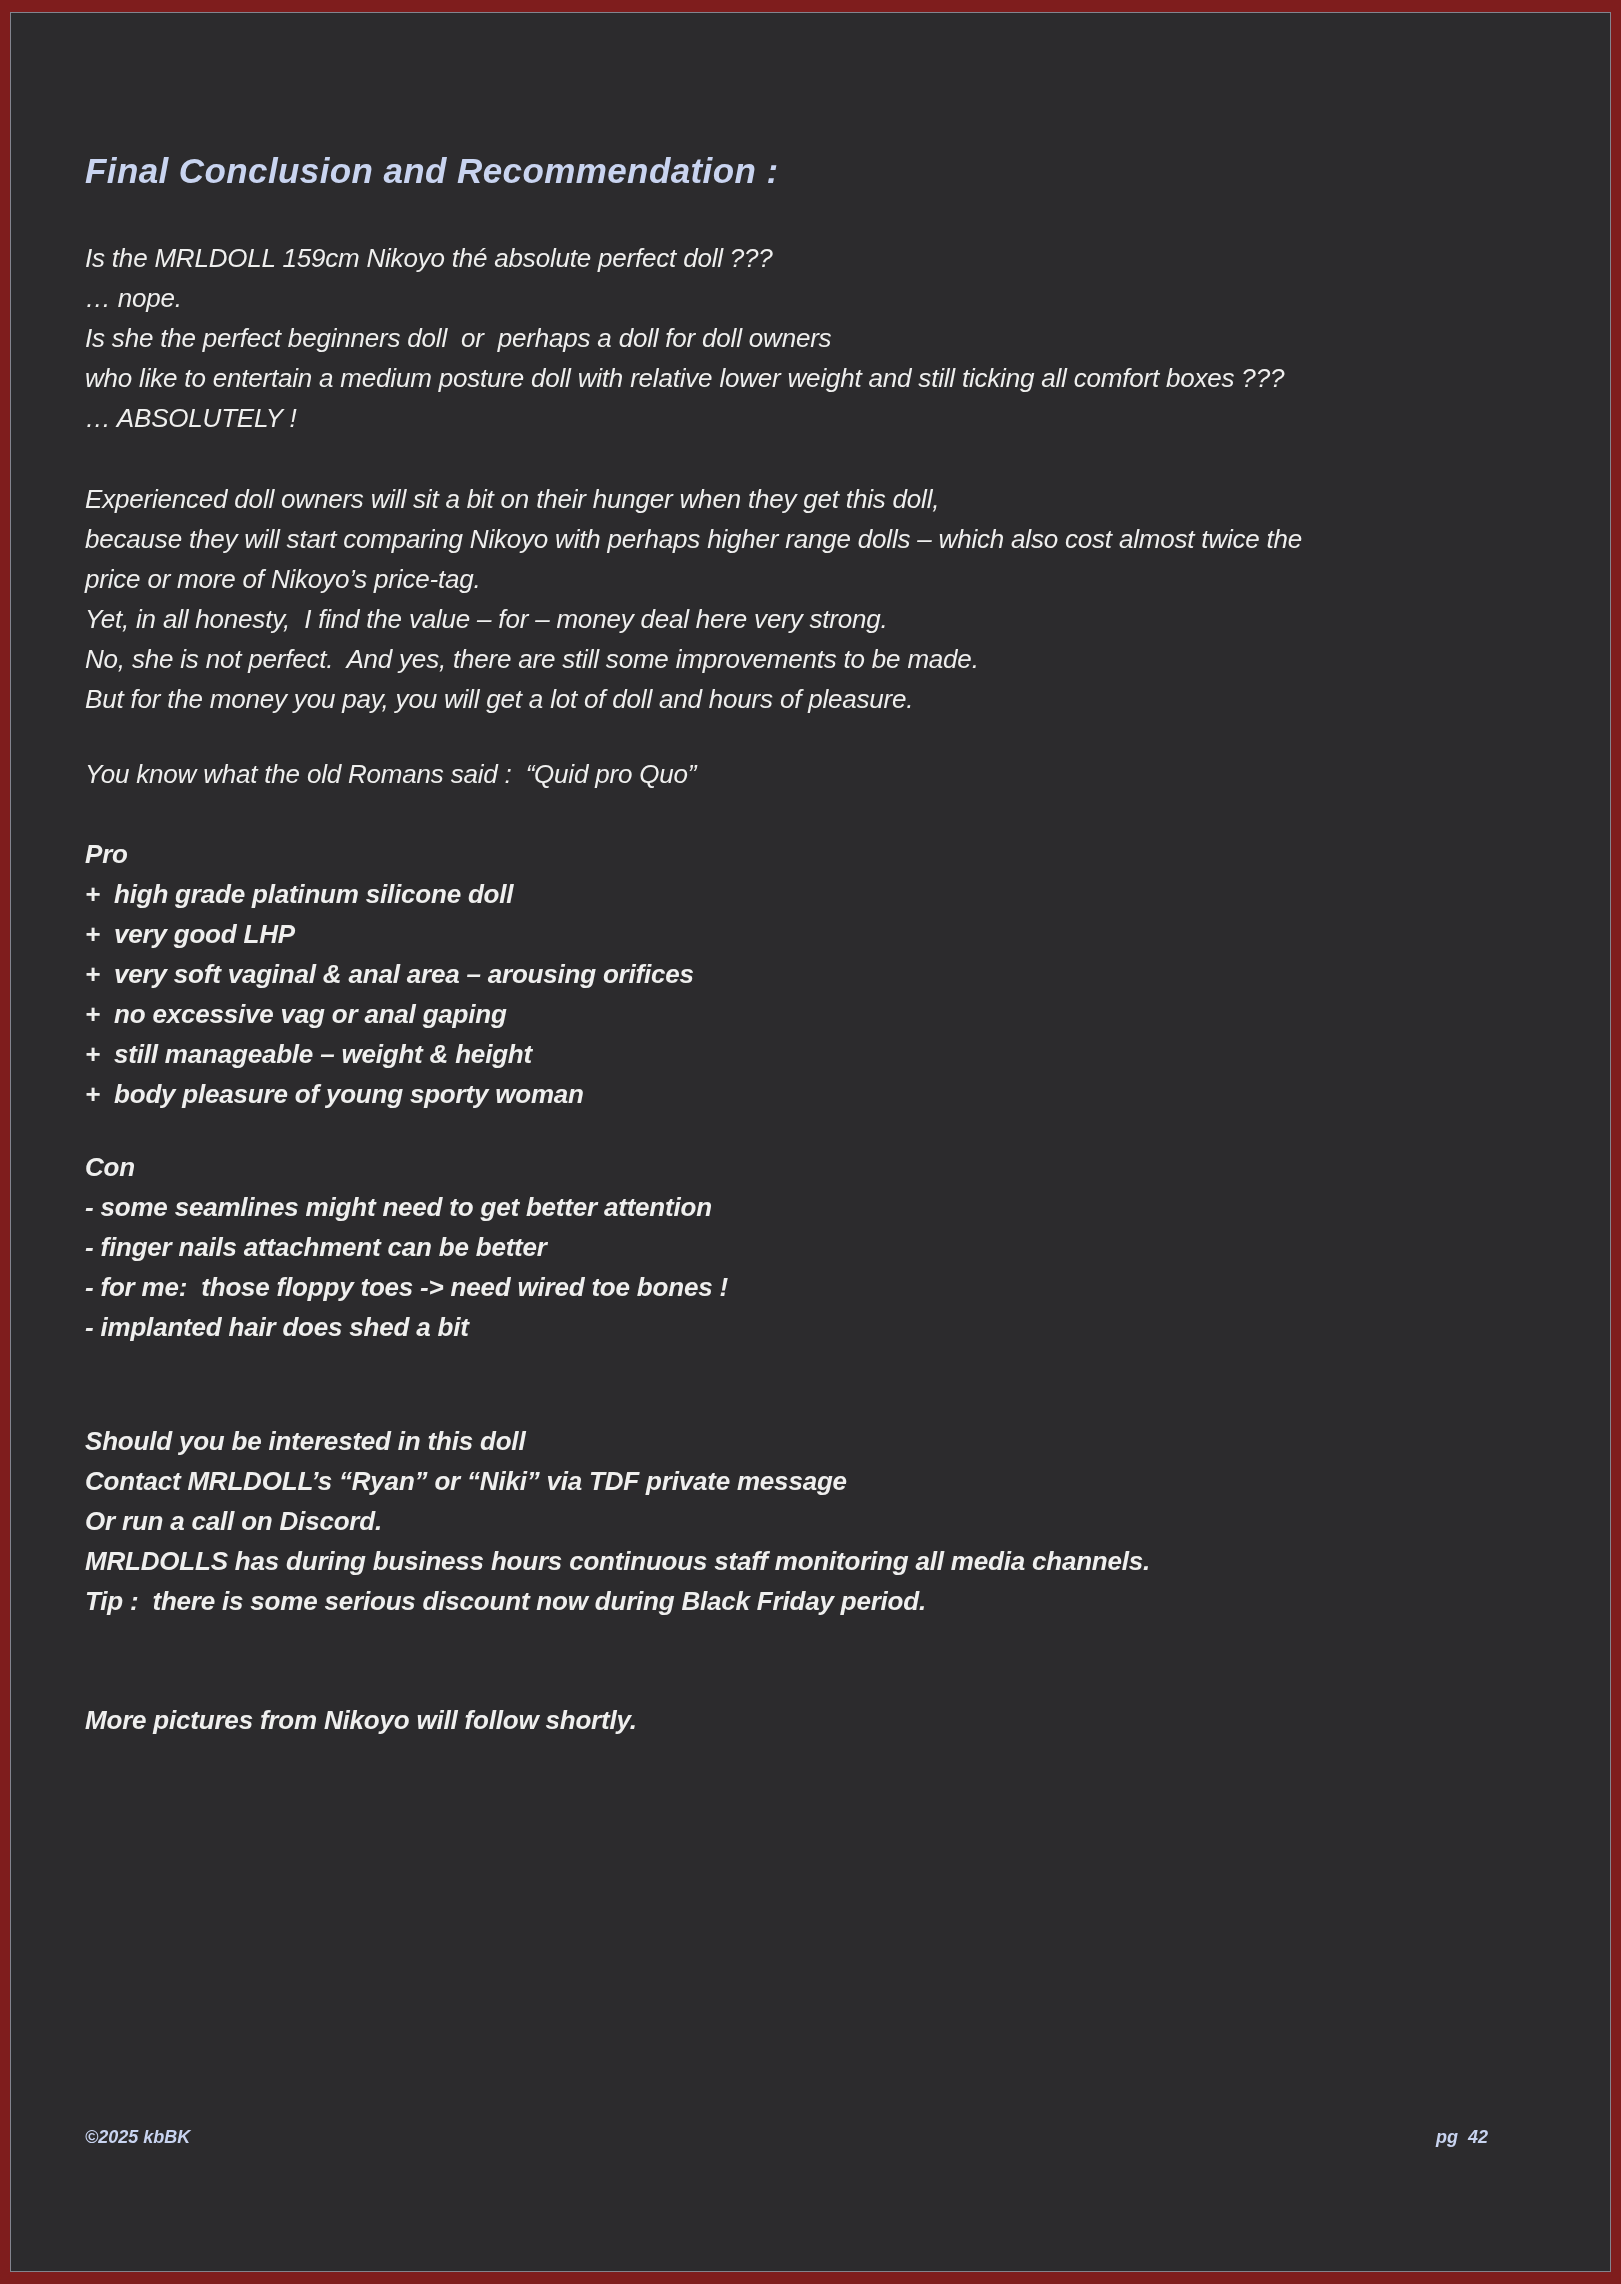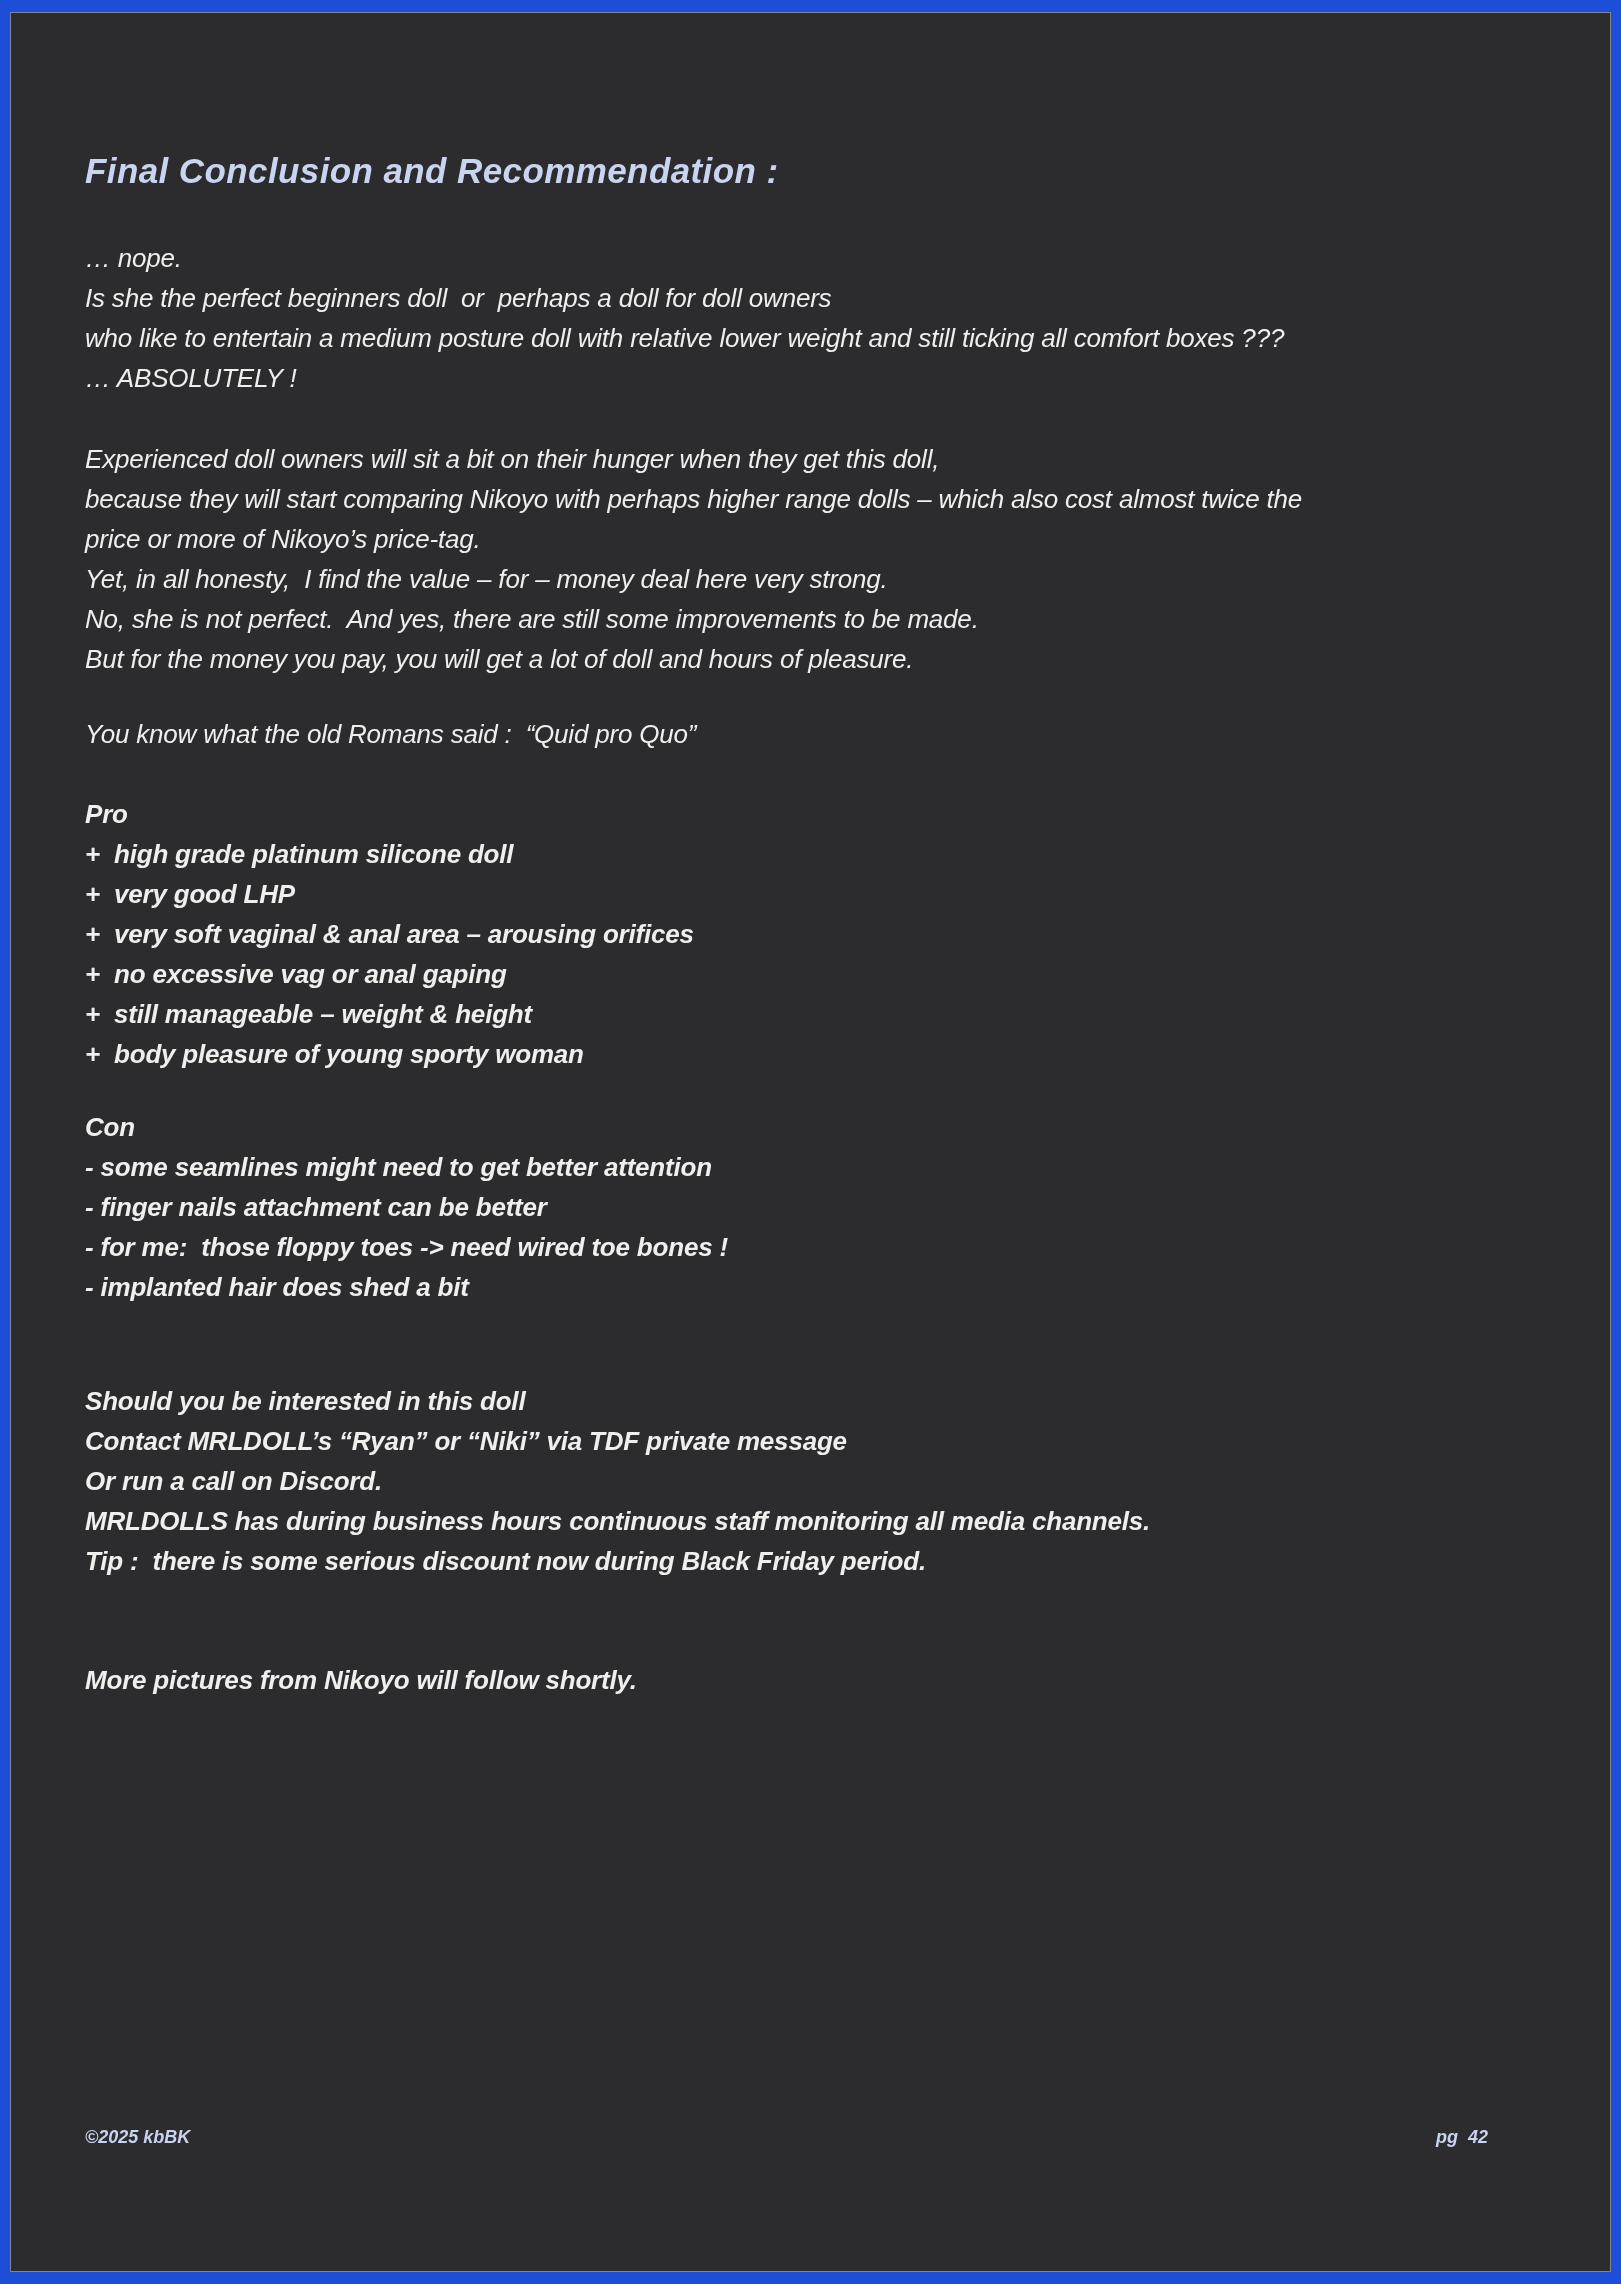--- a/index.html
+++ b/index.html
@@ -10,21 +10,21 @@
   body {
     width: 1621px;
     height: 2284px;
     position: relative;
     font-family: "Liberation Sans", sans-serif;
     overflow: hidden;
   }
   .frame {
     position: absolute;
     inset: 0;
-    background: #1d4ed8;
+    background: #7f1d1d;
   }
   .page {
     position: absolute;
     left: 10px;
     top: 11.8px;
     right: 10px;
     bottom: 11.8px;
     background: #2c2b2d;
     border: 1.7px solid #83848e;
     box-sizing: border-box;
@@ -81,20 +81,21 @@
 </head>
 <body>
 
 <div class="frame">
   <div class="page">
     <div class="content">
 
       <div class="title">Final Conclusion and Recommendation :</div>
 
       <div class="para m-intro">
+        <div class="line">Is the MRLDOLL 159cm Nikoyo thé absolute perfect doll ???</div>
         <div class="line">… nope.</div>
         <div class="line">Is she the perfect beginners doll  or  perhaps a doll for doll owners</div>
         <div class="line">who like to entertain a medium posture doll with relative lower weight and still ticking all comfort boxes ???</div>
         <div class="line">… ABSOLUTELY !</div>
       </div>
 
       <div class="para m-experience">
         <div class="line">Experienced doll owners will sit a bit on their hunger when they get this doll,</div>
         <div class="line">because they will start comparing Nikoyo with perhaps higher range dolls – which also cost almost twice the</div>
         <div class="line">price or more of Nikoyo’s price-tag.</div>

